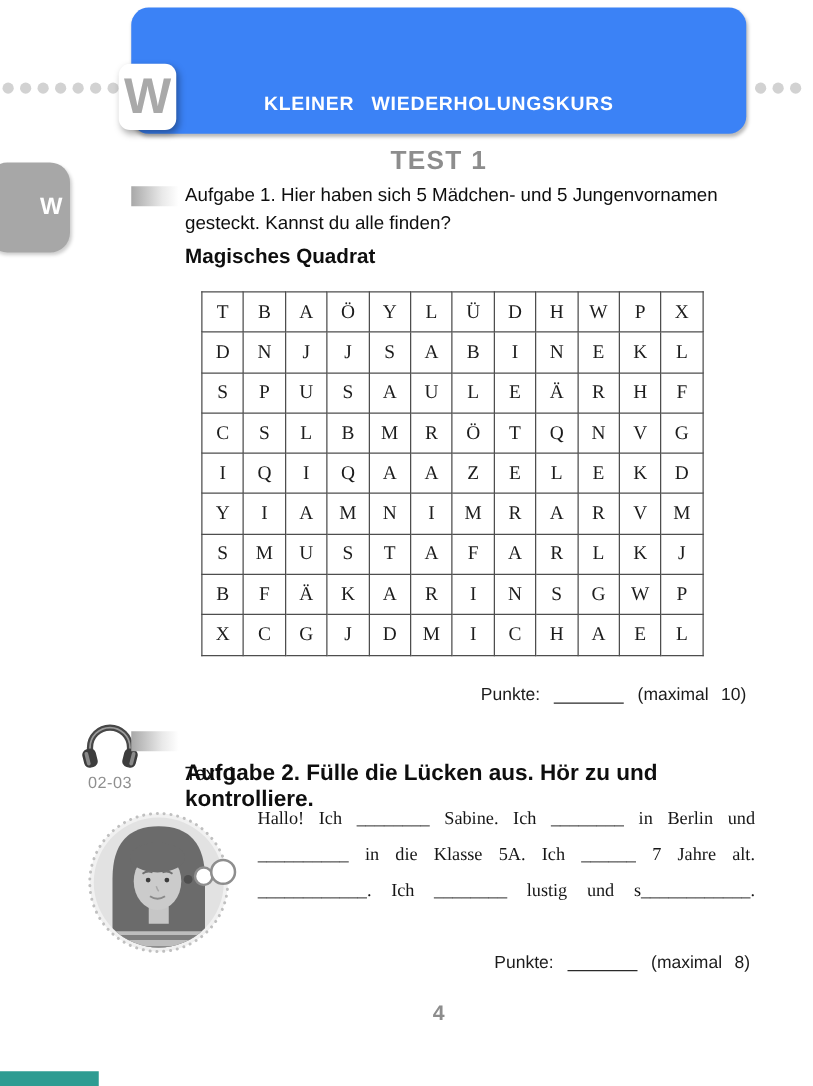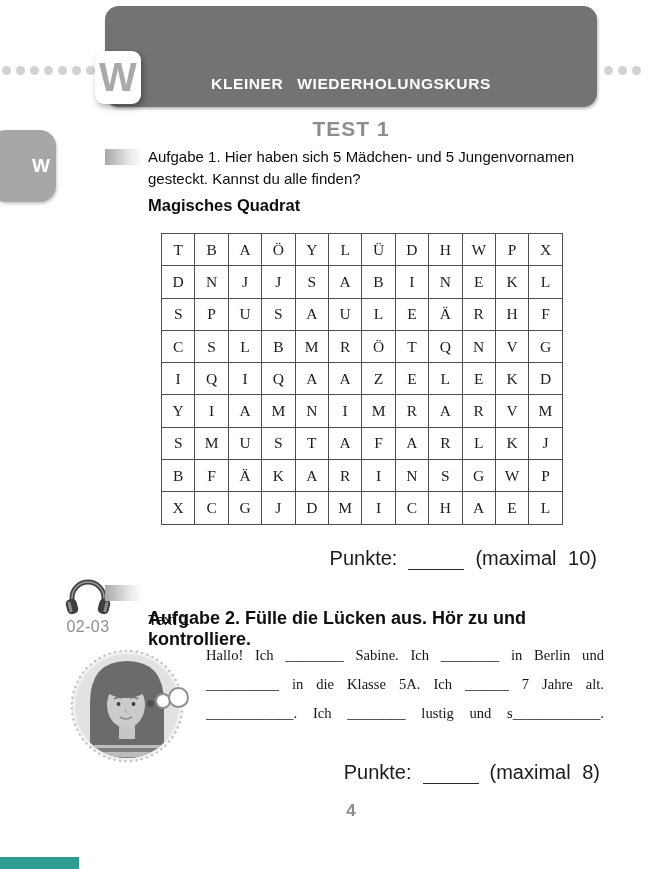--- a/index.html
+++ b/index.html
@@ -1,21 +1,21 @@
 <!DOCTYPE html>
 <html><head>
 <meta charset="utf-8">
 <style>
   html,body{margin:0;padding:0;background:#ffffff;}
   .page{position:relative;width:650px;height:869px;background:#ffffff;overflow:hidden;
         font-family:"Liberation Sans",sans-serif;color:#111;}
 
   
   .header-box{position:absolute;left:105px;top:6px;width:492px;height:101px;
-              background:#737373;border-radius:14px;box-shadow:1px 2px 3px rgba(0,0,0,.28);}
+              background:#3b82f6;border-radius:14px;box-shadow:1px 2px 3px rgba(0,0,0,.28);}
   .header-title{position:absolute;left:0;right:0;top:69px;text-align:center;color:#ffffff;
                 font-weight:bold;font-size:15.5px;letter-spacing:.6px;word-spacing:9px;}
   .dots{position:absolute;top:66px;display:flex;gap:5px;}
   .dots span{width:9px;height:9px;border-radius:50%;background:#d2d2d2;}
   .dots-left{left:2px;}
   .dots-right{left:604px;}
   .w-badge{position:absolute;left:95px;top:51px;width:46px;height:53px;background:#ffffff;
            border-radius:9px;box-shadow:2px 3px 6px rgba(0,0,0,.35);display:flex;
            align-items:center;justify-content:center;font-weight:bold;font-size:40px;color:#a9a9a9;}
   .side-tab{position:absolute;left:-10px;top:130px;width:66px;height:72px;background:#a7a7a7;
@@ -33,29 +33,29 @@
   .task1-label{position:absolute;left:148px;top:146px;width:470px;font-size:15px;
                font-weight:normal;line-height:21.5px;color:#0e0e0e;}
   .magisches{position:absolute;left:148px;top:196px;font-size:16.5px;font-weight:bold;color:#0e0e0e;}
 
   .letter-grid{position:absolute;left:161px;top:233px;border-collapse:collapse;table-layout:fixed;}
   .letter-grid td{width:32.4px;height:31.3px;border:1px solid #4e4e4e;text-align:center;
                   vertical-align:middle;font-family:"Liberation Serif",serif;font-size:15.5px;
                   color:#1c1c1c;padding:0;}
 
   .points-row{position:absolute;display:flex;align-items:flex-end;gap:11px;
-              font-size:20px;color:#1c1c1c;}
+              font-size:14px;color:#1c1c1c;}
   #points1{top:547px;right:53px;}
   #points2{top:761px;right:50px;}
   .points-blank{display:inline-block;width:56px;height:15px;border-bottom:1.4px solid #2a2a2a;}
   .points-max{word-spacing:6px;}
 
   .audio{position:absolute;left:62px;top:579px;width:52px;text-align:center;}
   .audio svg{display:block;margin:0 auto;}
-  .audio-track{font-size:16px;color:#8f8f8f;margin-top:1px;letter-spacing:.4px;}
+  .audio-track{font-size:13px;color:#8f8f8f;margin-top:1px;letter-spacing:.4px;}
 
   .task2-label{position:absolute;left:148px;top:585px;width:480px;font-size:18px;
                font-weight:bold;color:#0e0e0e;margin-top:23px;}
   .text1-title{position:absolute;left:148px;top:611px;font-size:15.5px;font-weight:normal;color:#0e0e0e;}
 
   
   .portrait{position:absolute;left:70px;top:649px;width:114px;height:114px;}
   .bubble{position:absolute;border-radius:50%;background:#ffffff;border:2px solid #8e8e8e;}
   .bubble-dot{position:absolute;left:147px;top:700px;width:7px;height:7px;border-radius:50%;background:#4f4f4f;}
   #bubble-mid{left:155px;top:693px;width:12px;height:12px;}

